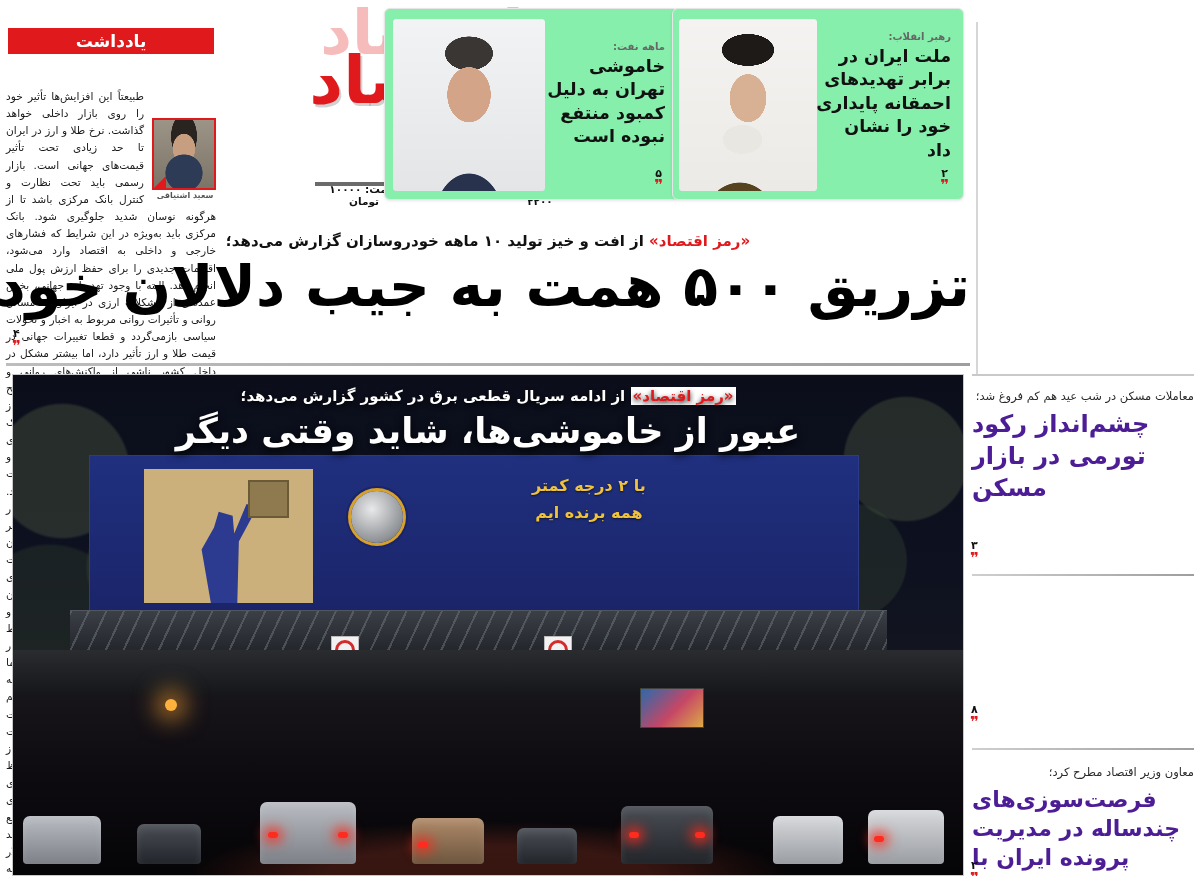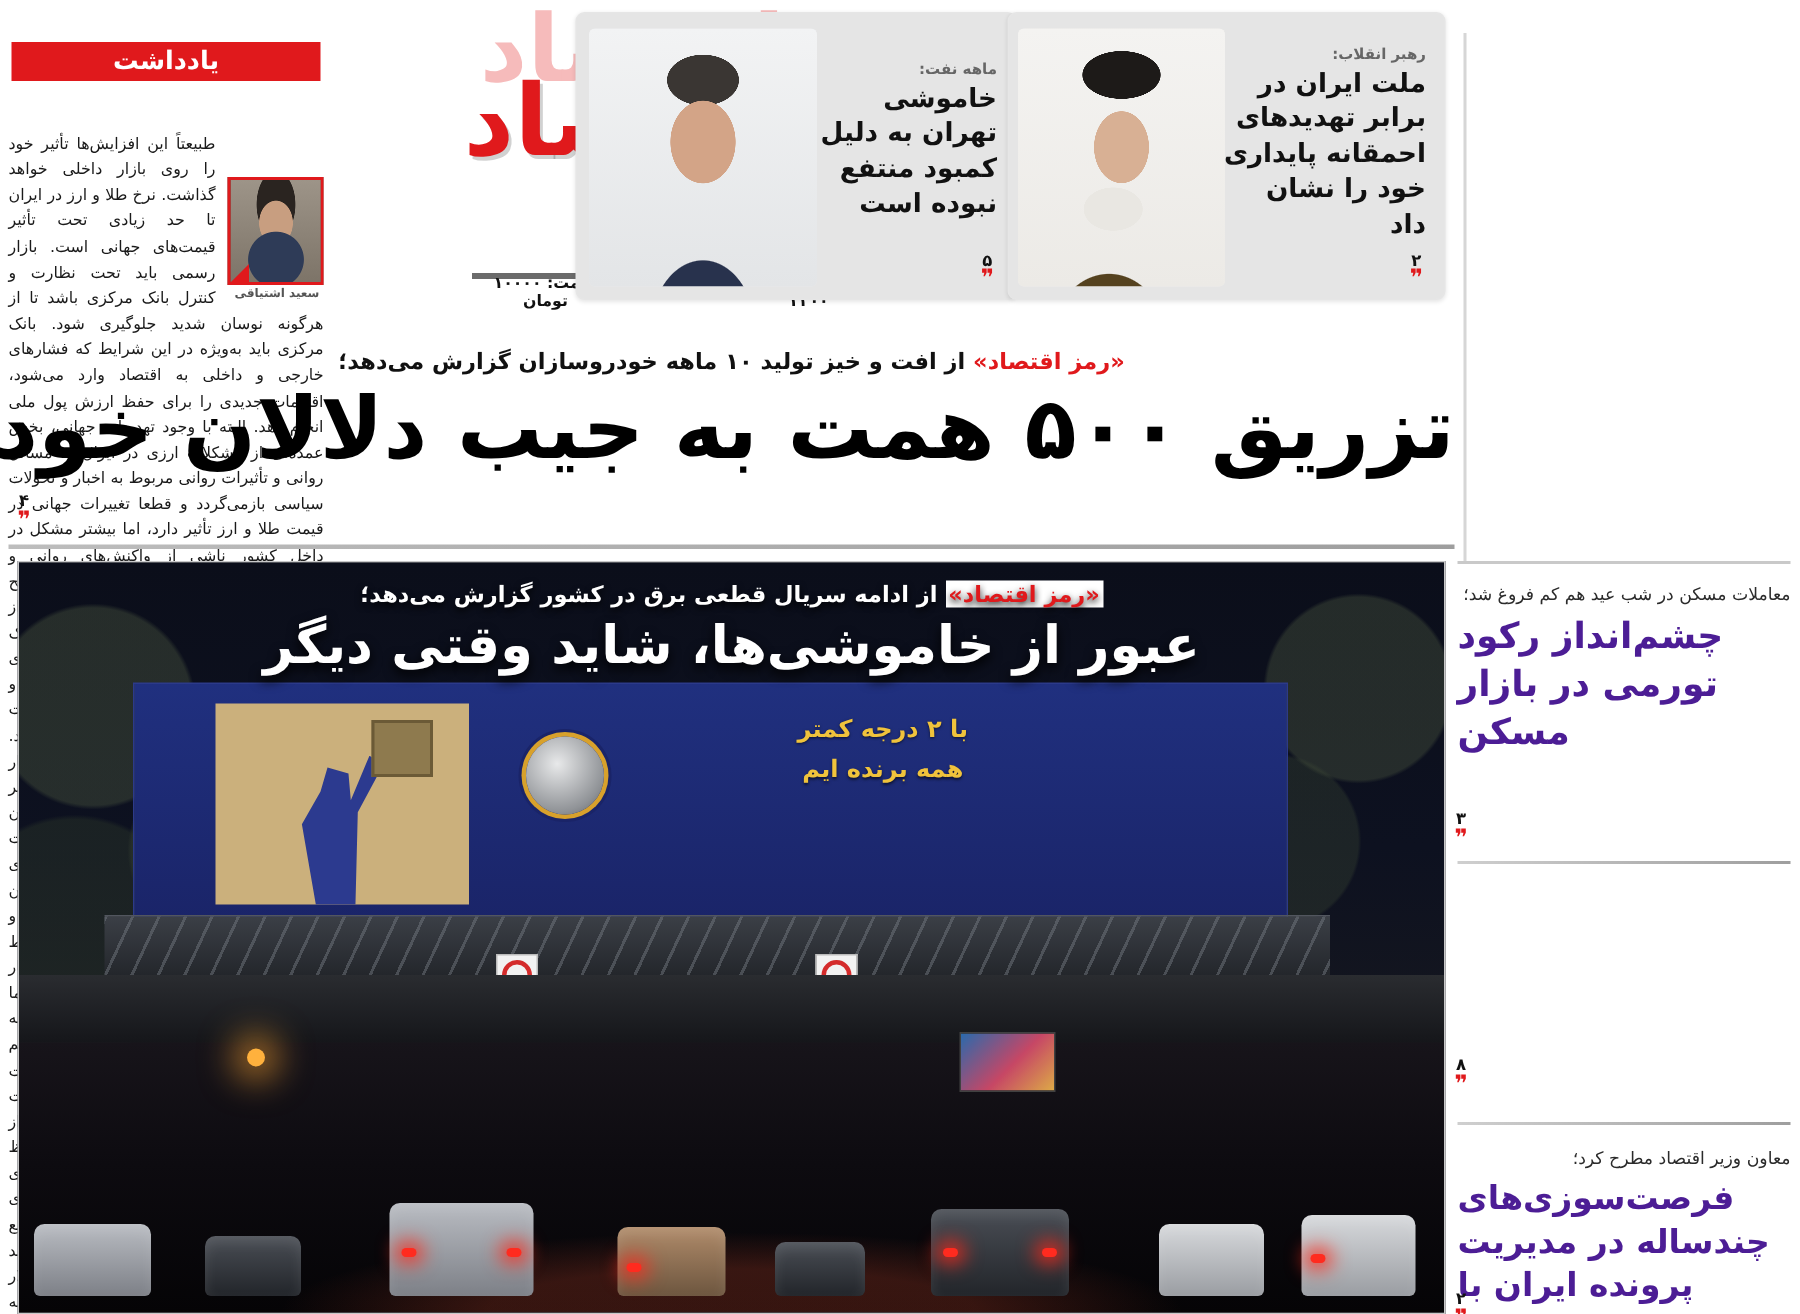--- a/index.html
+++ b/index.html
@@ -105,21 +105,21 @@
   .dateline{
     position:absolute;top:183px;left:0;right:0;
     display:flex;justify-content:space-between;align-items:center;
     font-size:10.5px;font-weight:bold;color:#111;
     padding:0 4px;box-sizing:border-box;
   }
 
   
   .teaser{
     position:absolute;top:8px;height:190px;
-    background:#e5e5e5;border:1px solid #e6e6e6;border-radius:6px;
+    background:#86efac;border:1px solid #e6e6e6;border-radius:6px;
     box-shadow:0 1px 3px rgba(0,0,0,.10);
     overflow:hidden;
   }
   .teaser-photo{position:absolute;top:10px;height:172px;overflow:hidden;border-radius:4px;}
   .teaser-kicker{
     position:absolute;font-size:10px;color:#666;font-weight:bold;
   }
   .teaser-title{
     position:absolute;font-weight:bold;font-size:17.5px;line-height:1.34;
     color:#111;text-align:right;

